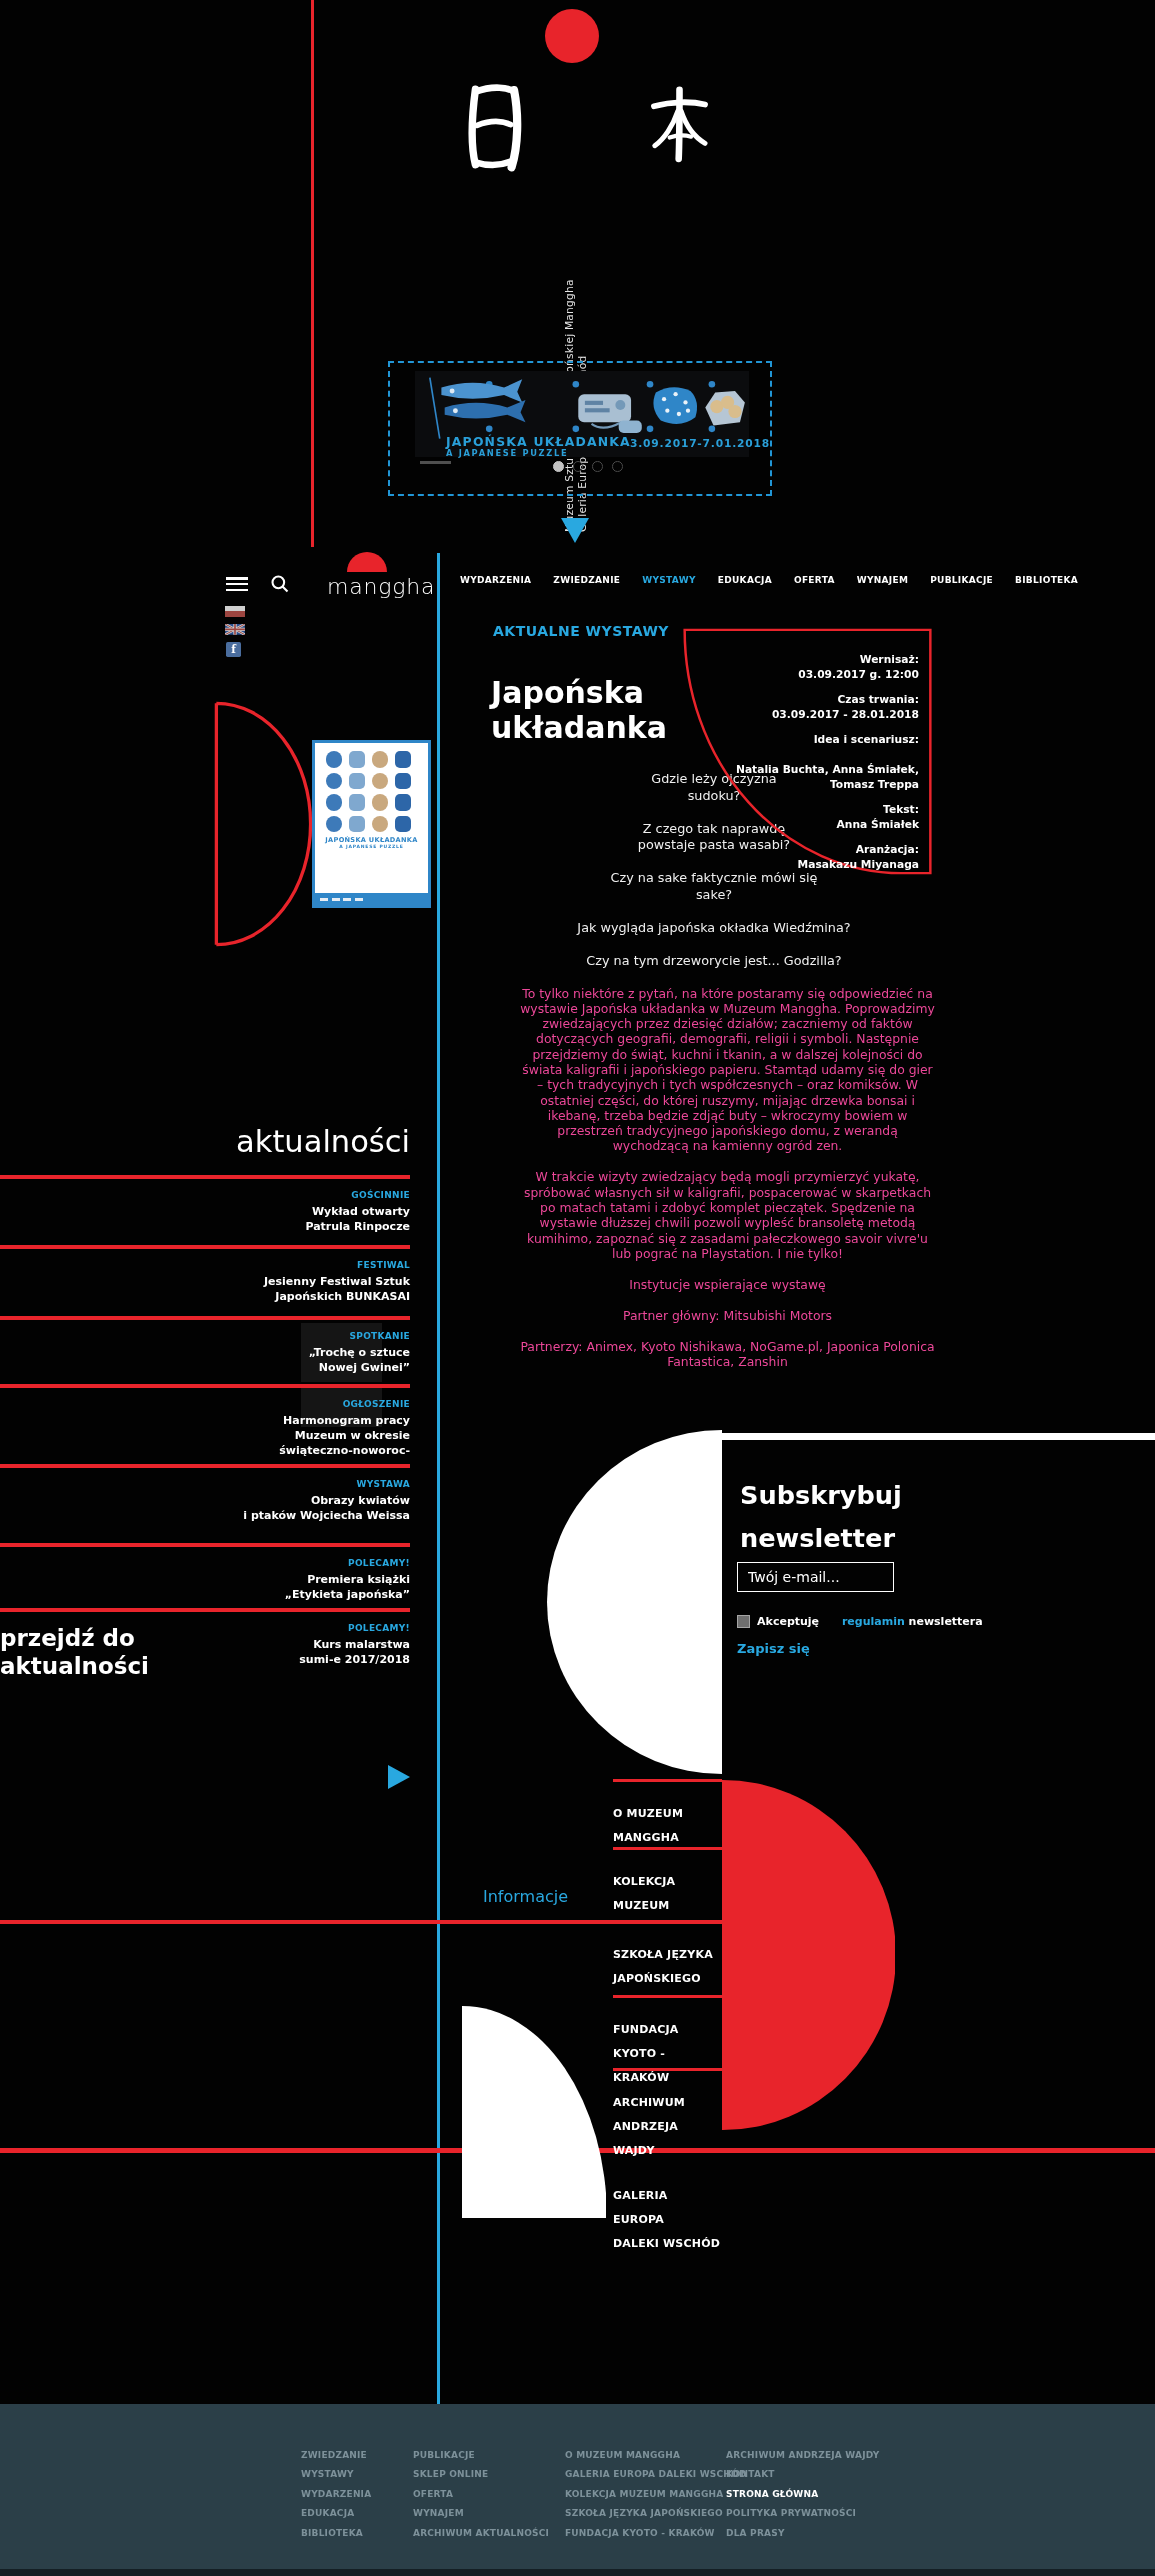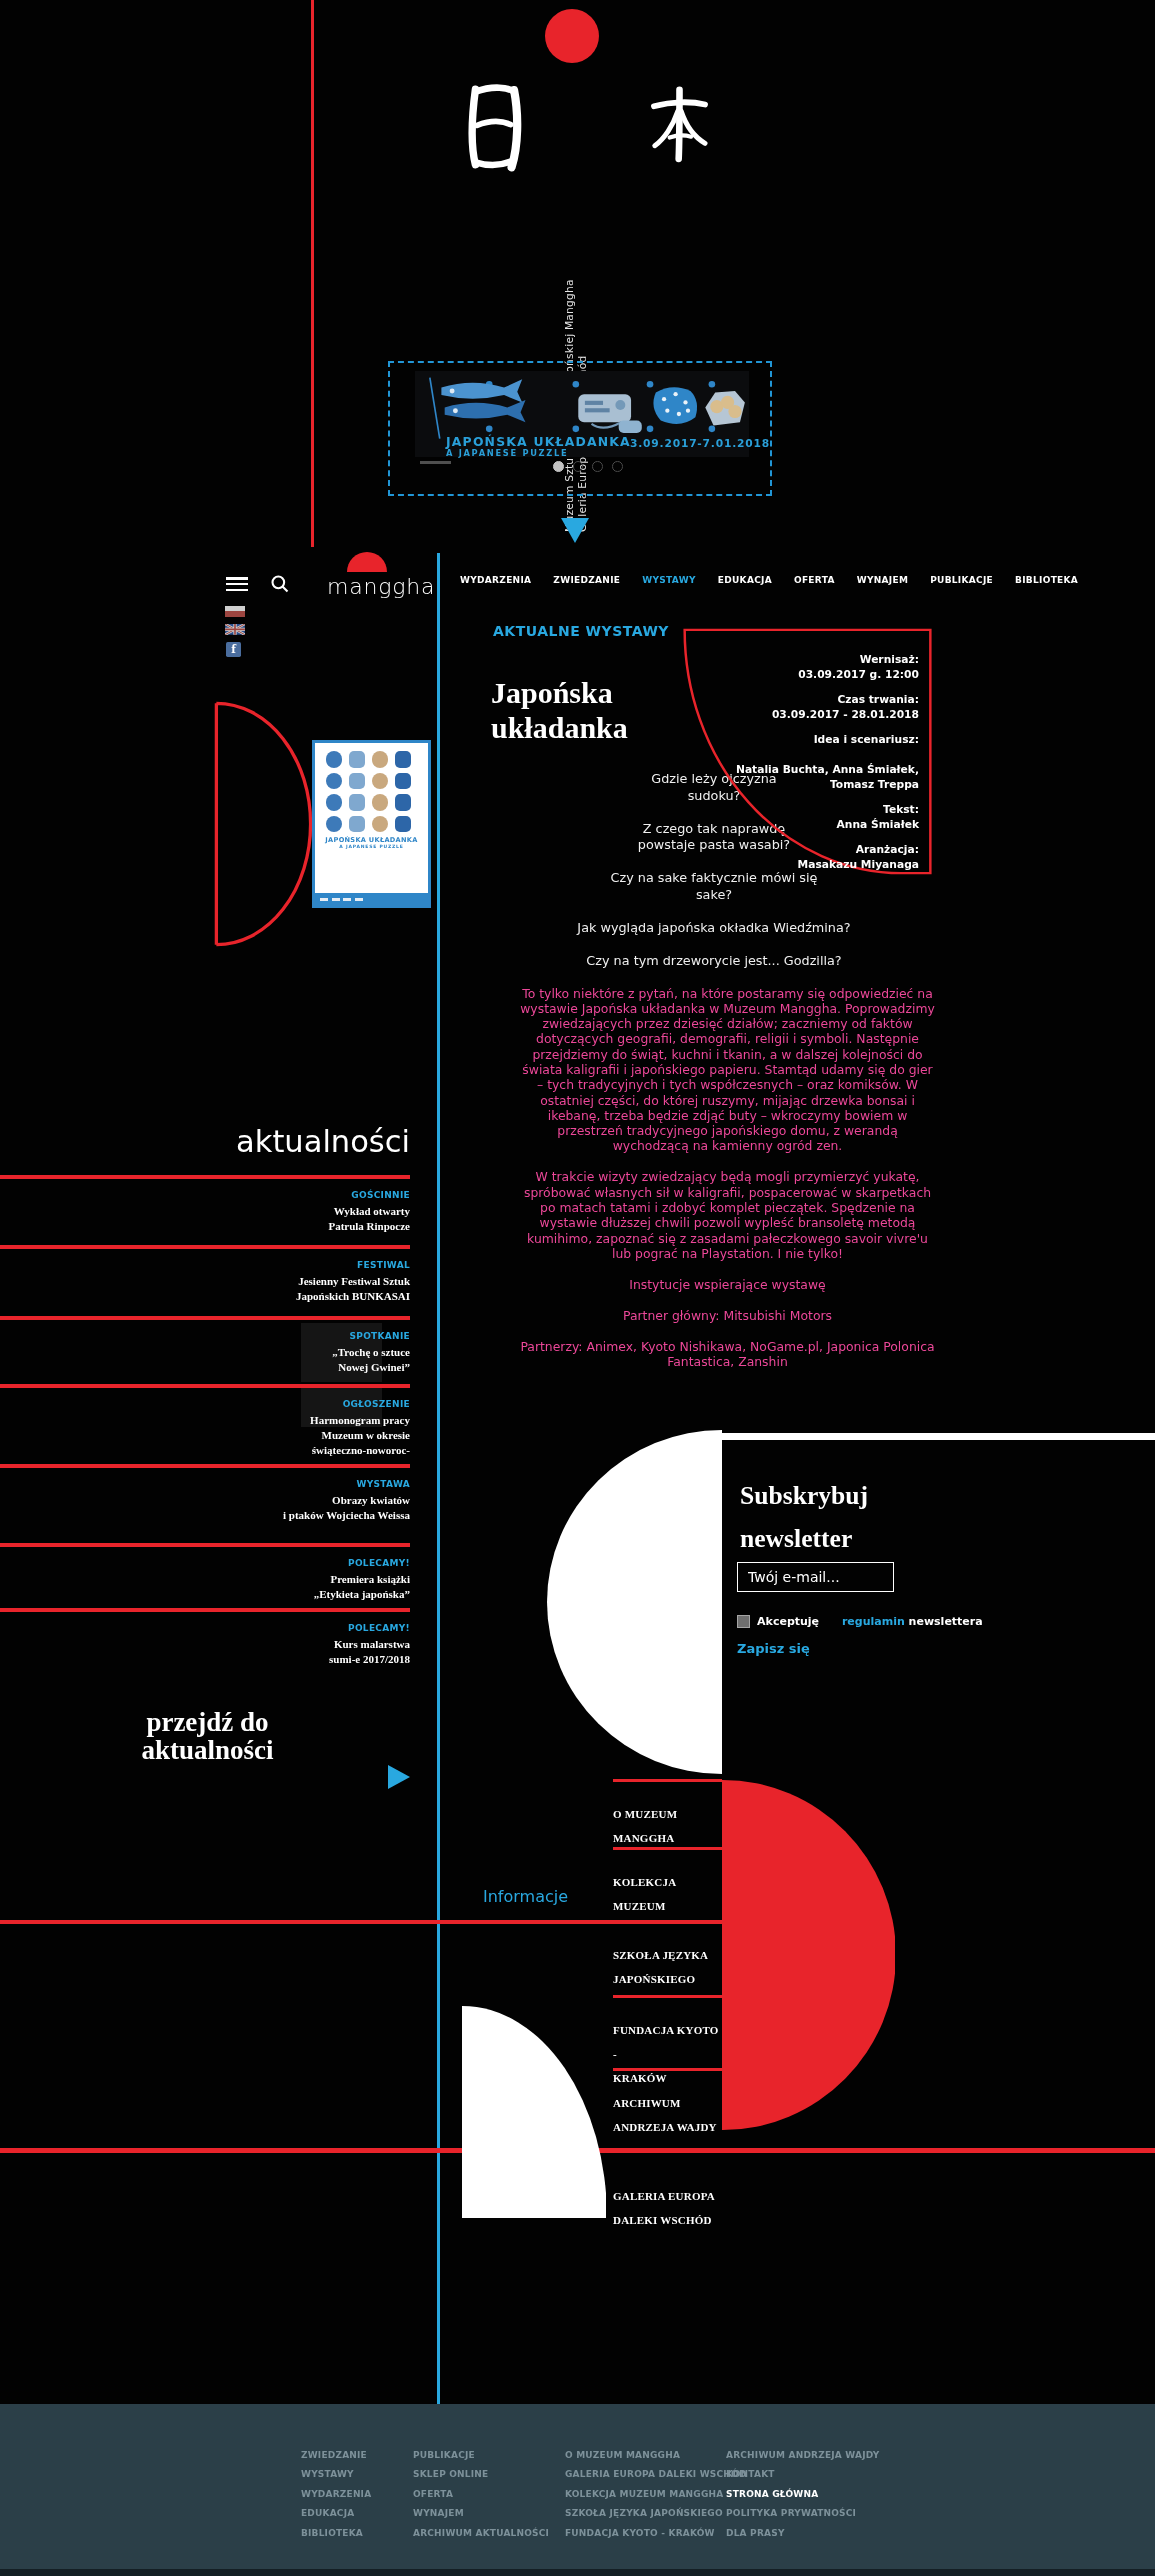--- a/index.html
+++ b/index.html
@@ -1,19 +1,19 @@
 <!DOCTYPE html>
 <html style="font-size:13.2px"><head>
 <meta charset="utf-8">
 <style>
   html,body{margin:0;padding:0;background:#000;}
   #stage{position:relative;width:1156px;height:2576px;background:#020202;overflow:hidden;
          font-family:"DejaVu Sans","Liberation Sans",sans-serif;}
   .abs{position:absolute;}
-  .pre{white-space:pre-line;font-family:Liberation Serif, serif;}
+  .pre{white-space:pre-line;}
 
   
   #red-topline{left:311px;top:0;width:3.3px;height:547px;background:#e8242b;}
   #red-sun{left:545px;top:9px;width:54px;height:54px;border-radius:50%;background:#e8242b;}
   #vertical-title{left:563px;top:532px;width:489px;transform:rotate(-90deg);transform-origin:0 0;
                   color:#e3e3e3;font-size:10.7px;line-height:13.2px;letter-spacing:0.2px;}
 
   
   #hero-dashed{left:388px;top:361px;width:384px;height:135px;border:2.5px dashed #2196d6;box-sizing:border-box;}
   #hero-img{left:415px;top:371px;width:334px;height:86px;background:#0b0c0e;}
@@ -55,21 +55,21 @@
   .meta-label{font-size:10.7px;font-weight:bold;line-height:15px;}
   .meta-value{font-size:10.7px;font-weight:bold;line-height:15px;white-space:pre-line;}
 
   
   #news-heading{left:0;top:1124px;width:410px;text-align:right;color:#fff;font-size:30.5px;font-weight:400;}
   .news-thumb{background:#151515;}
   .news-item{position:absolute;left:0;width:410px;text-align:right;cursor:pointer;}
   .news-rule{height:4.1px;background:#e8242b;margin-bottom:10.7px;}
   .news-cat{color:#29a8e0;font-size:9px;font-weight:bold;letter-spacing:0.3px;margin-bottom:4.1px;}
   .news-title{color:#fff;font-size:11px;font-weight:bold;line-height:15px;}
-  #news-more{left:0;top:1708px;width:415px;text-align:center;color:#fff;font-size:27px;line-height:28px;font-weight:bold;}
+  #news-more{left:0;top:1624px;width:415px;text-align:left;color:#fff;font-size:23px;line-height:28px;font-weight:bold;}
   #news-more-arrow{left:388px;top:1765px;width:0;height:0;border-top:12.4px solid transparent;
                    border-bottom:12.4px solid transparent;border-left:22px solid #29a8e0;}
 
   
   #nl-strip{left:722px;top:1433px;width:433px;height:6.6px;background:#fff;}
   #nl-ellipse{left:547px;top:1430px;width:175px;height:344px;overflow:hidden;}
   #nl-ellipse div{width:350px;height:344px;border-radius:50%;background:#fff;}
   #nl-heading{left:740px;top:1474px;font-size:25.6px;line-height:43px;font-weight:bold;color:#fff;}
   #nl-input{left:737px;top:1562px;width:157px;height:30px;background:transparent;border:1.7px solid #fff;
             color:#fff;font-size:14px;padding:0 10px;font-family:inherit;box-sizing:border-box;position:absolute;}

